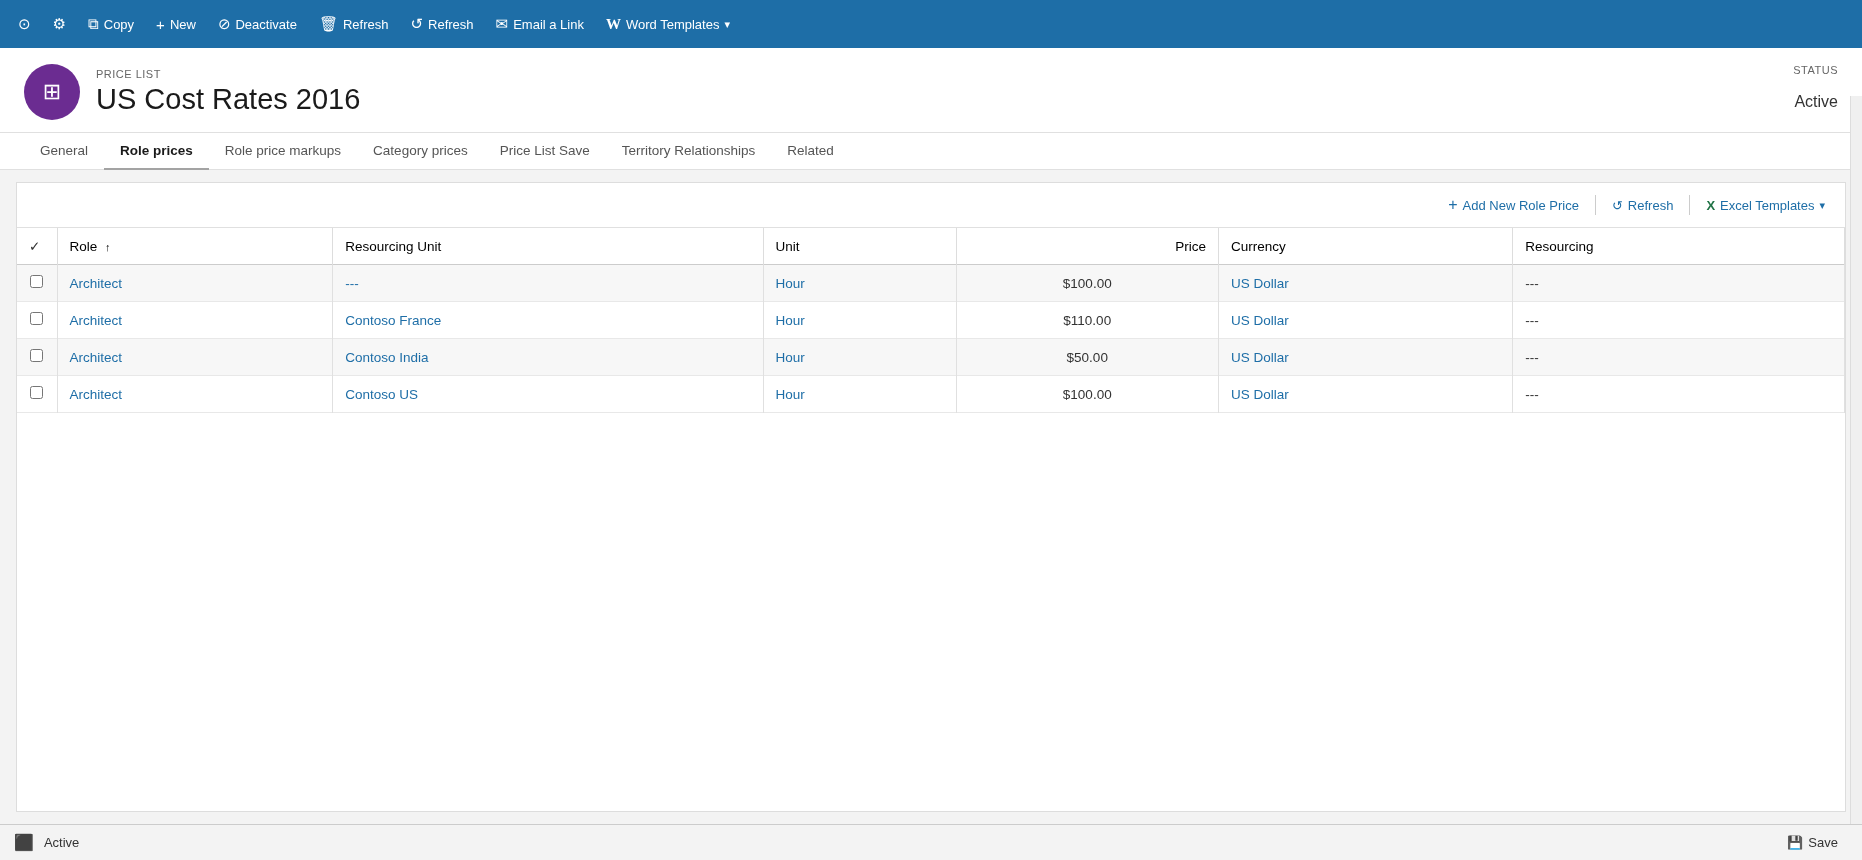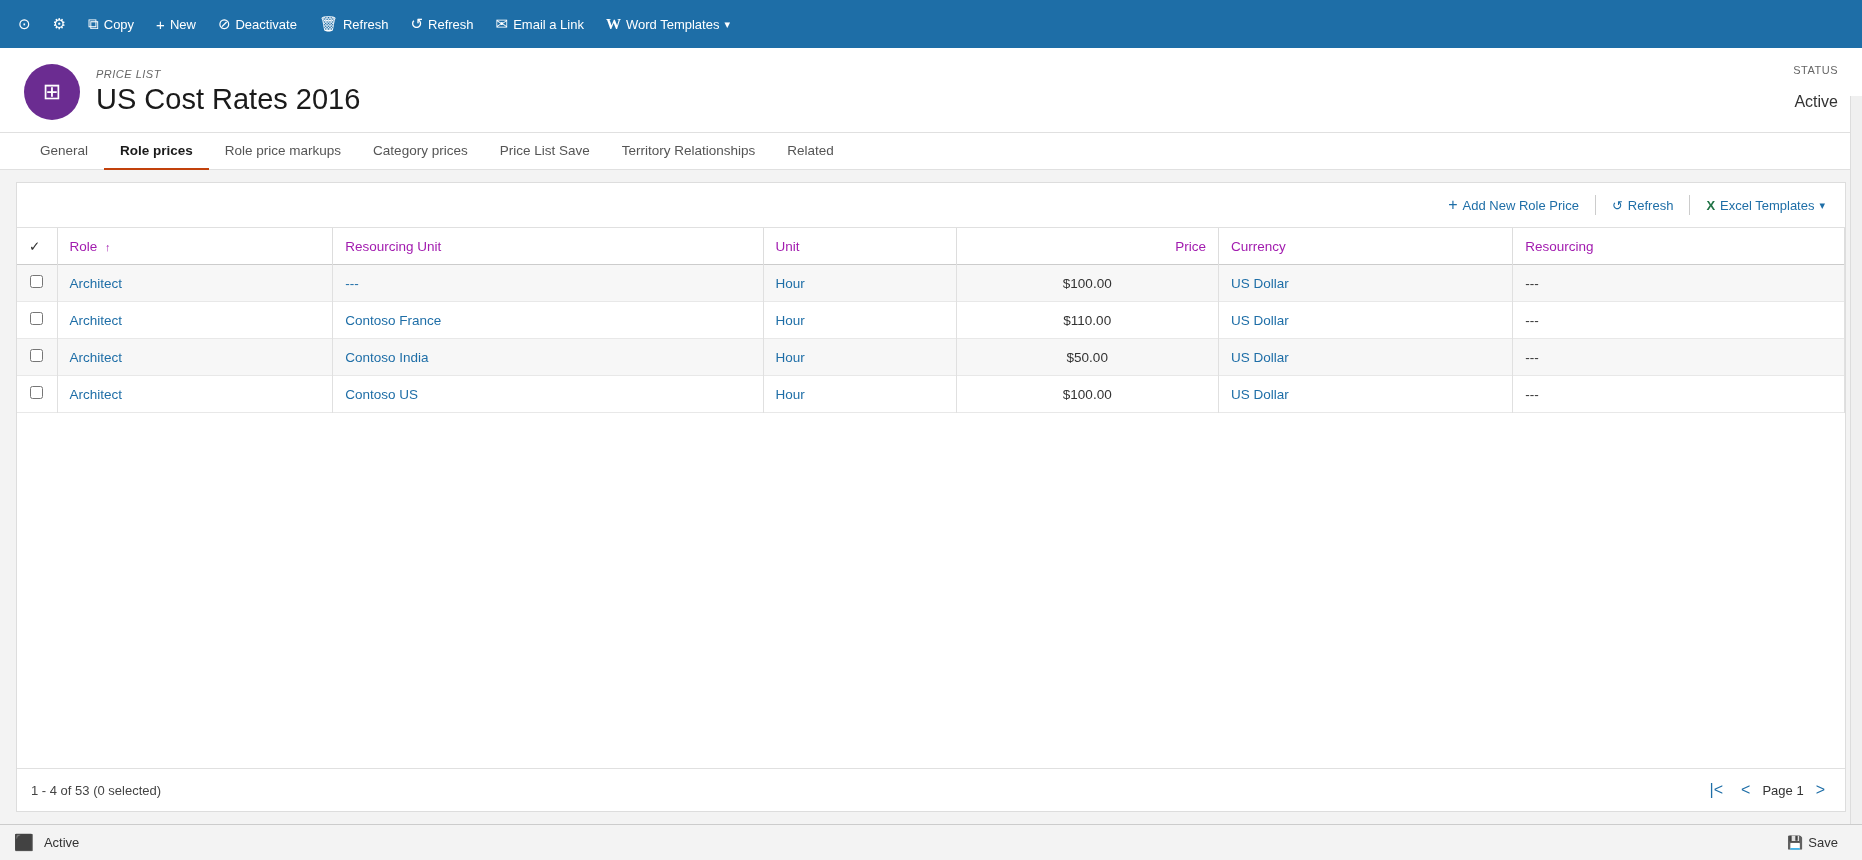--- a/index.html
+++ b/index.html
@@ -42,21 +42,21 @@
     }
     .header-left { display: flex; align-items: center; gap: 16px; }
     .entity-icon {
       width: 56px; height: 56px;
       background: #6b2c91;
       border-radius: 50%;
       display: flex; align-items: center; justify-content: center;
       color: #fff; font-size: 22px;
       flex-shrink: 0;
     }
-    .entity-label { font-size: 11px; color: #666; text-transform: uppercase; letter-spacing: 0.5px; margin-bottom: 3px; font-style: italic; }
+    .entity-label { font-size: 11px; color: #666; text-transform: uppercase; letter-spacing: 0.5px; margin-bottom: 3px; }
     .entity-name { font-size: 29px; font-weight: 400; color: #1a1a1a; }
     .header-right { text-align: right; }
     .status-label { font-size: 11px; color: #666; text-transform: uppercase; letter-spacing: 0.5px; margin-bottom: 17px; }
     .status-value { font-size: 16px; color: #333; }
 
     
     .tabs-area {
       background: #fff;
       padding: 0 24px;
       display: flex;
@@ -66,21 +66,21 @@
     }
     .tab {
       padding: 10px 16px;
       font-size: 13.5px;
       color: #555;
       cursor: pointer;
       border-bottom: 2px solid transparent;
       margin-bottom: -1px;
       white-space: nowrap;
     }
-    .tab.active { color: #1a1a1a; border-bottom: 2px solid #c2410c; font-weight: 600; }
+    .tab.active { color: #1a1a1a; border-bottom: 2px solid #a3a3a3; font-weight: 600; }
 
     
     .main-content {
       flex: 1;
       background: #f3f3f3;
       padding: 12px 16px;
       overflow: hidden;
       display: flex;
       flex-direction: column;
     }
@@ -123,21 +123,21 @@
       font-size: 13.5px;
     }
     .data-table thead tr {
       background: #fff;
       border-bottom: 1px solid #ccc;
     }
     .data-table thead th {
       padding: 10px 12px;
       text-align: left;
       font-weight: 400;
-      color: #a21caf;
+      color: #000000;
       border-right: 1px solid #ddd;
       white-space: nowrap;
     }
     .data-table thead th.check-col {
       width: 40px;
       color: #333;
     }
     .data-table thead th .sort-icon { margin-left: 4px; font-size: 11px; }
     .data-table tbody tr { border-bottom: 1px solid #e8e8e8; }
     .data-table tbody tr:nth-child(odd) { background: #f7f7f7; }
@@ -367,29 +367,20 @@
     <td class="link">Contoso US</td>
     <td class="link">Hour</td>
     <td class="price">$100.00</td>
     <td class="link">US Dollar</td>
     <td>---</td>
   </tr>
             </tbody>
         </table>
       </div>
 
-      <div class="pagination-bar">
-        <span>1 - 4 of 53 (0 selected)</span>
-        <div class="page-nav">
-          <button class="page-nav-btn">|&lt;</button>
-          <button class="page-nav-btn">&lt;</button>
-          <span class="page-num">Page 1</span>
-          <button class="page-nav-btn">&gt;</button>
-        </div>
-      </div>
     </div>
   </div>
 
   <div class="status-bar">
     <div class="status-bar-left">
       <span style="font-size:16px;">⬛</span>
       <span>Active</span>
     </div>
     <div class="status-bar-right">
       <button class="save-btn">

